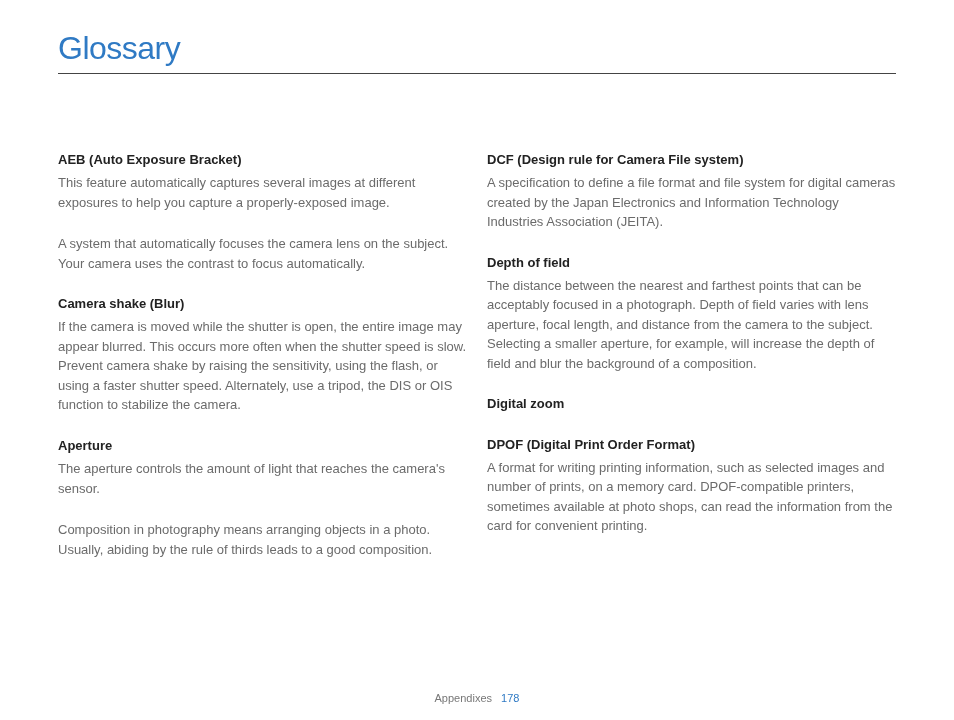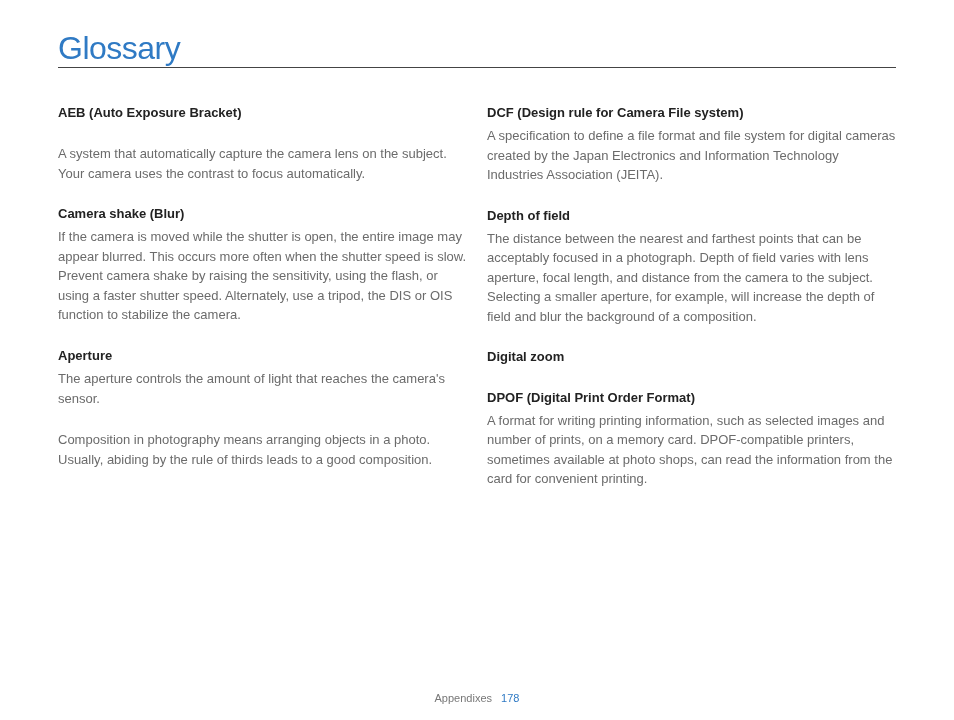--- a/index.html
+++ b/index.html
@@ -10,23 +10,23 @@
     height: 720px;
     padding: 30px 58px 0 58px;
     color: #333;
     position: relative;
   }
   .title {
     font-size: 32px;
     font-weight: 400;
     color: #2f7ac4;
     letter-spacing: -0.5px;
-    padding-bottom: 0;
+    padding-bottom: 6px;
     border-bottom: 1px solid #444;
-    margin-bottom: 36px;
+    margin-bottom: 77px;
   }
   .columns {
     display: flex;
     gap: 20px;
   }
   .col {
     flex: 1;
     min-width: 0;
   }
   .entry {
@@ -61,23 +61,24 @@
 </style>
 </head>
 <body>
 
 <h1 class="title">Glossary</h1>
 
 <div class="columns">
   <div class="col">
     <div class="entry">
       <div class="term">AEB (Auto Exposure Bracket)</div>
+      <div class="def">This feature automatically captures several images at different exposures to help you capture a properly-exposed image.</div>
     </div>
     <div class="entry">
-      <div class="def">A system that automatically capture the camera lens on the subject. Your camera uses the contrast to focus automatically.</div>
+      <div class="def">A system that automatically focuses the camera lens on the subject. Your camera uses the contrast to focus automatically.</div>
     </div>
     <div class="entry">
       <div class="term">Camera shake (Blur)</div>
       <div class="def">If the camera is moved while the shutter is open, the entire image may appear blurred. This occurs more often when the shutter speed is slow. Prevent camera shake by raising the sensitivity, using the flash, or using a faster shutter speed. Alternately, use a tripod, the DIS or OIS function to stabilize the camera.</div>
     </div>
     <div class="entry">
       <div class="term">Aperture</div>
       <div class="def">The aperture controls the amount of light that reaches the camera's sensor.</div>
     </div>
     <div class="entry">

